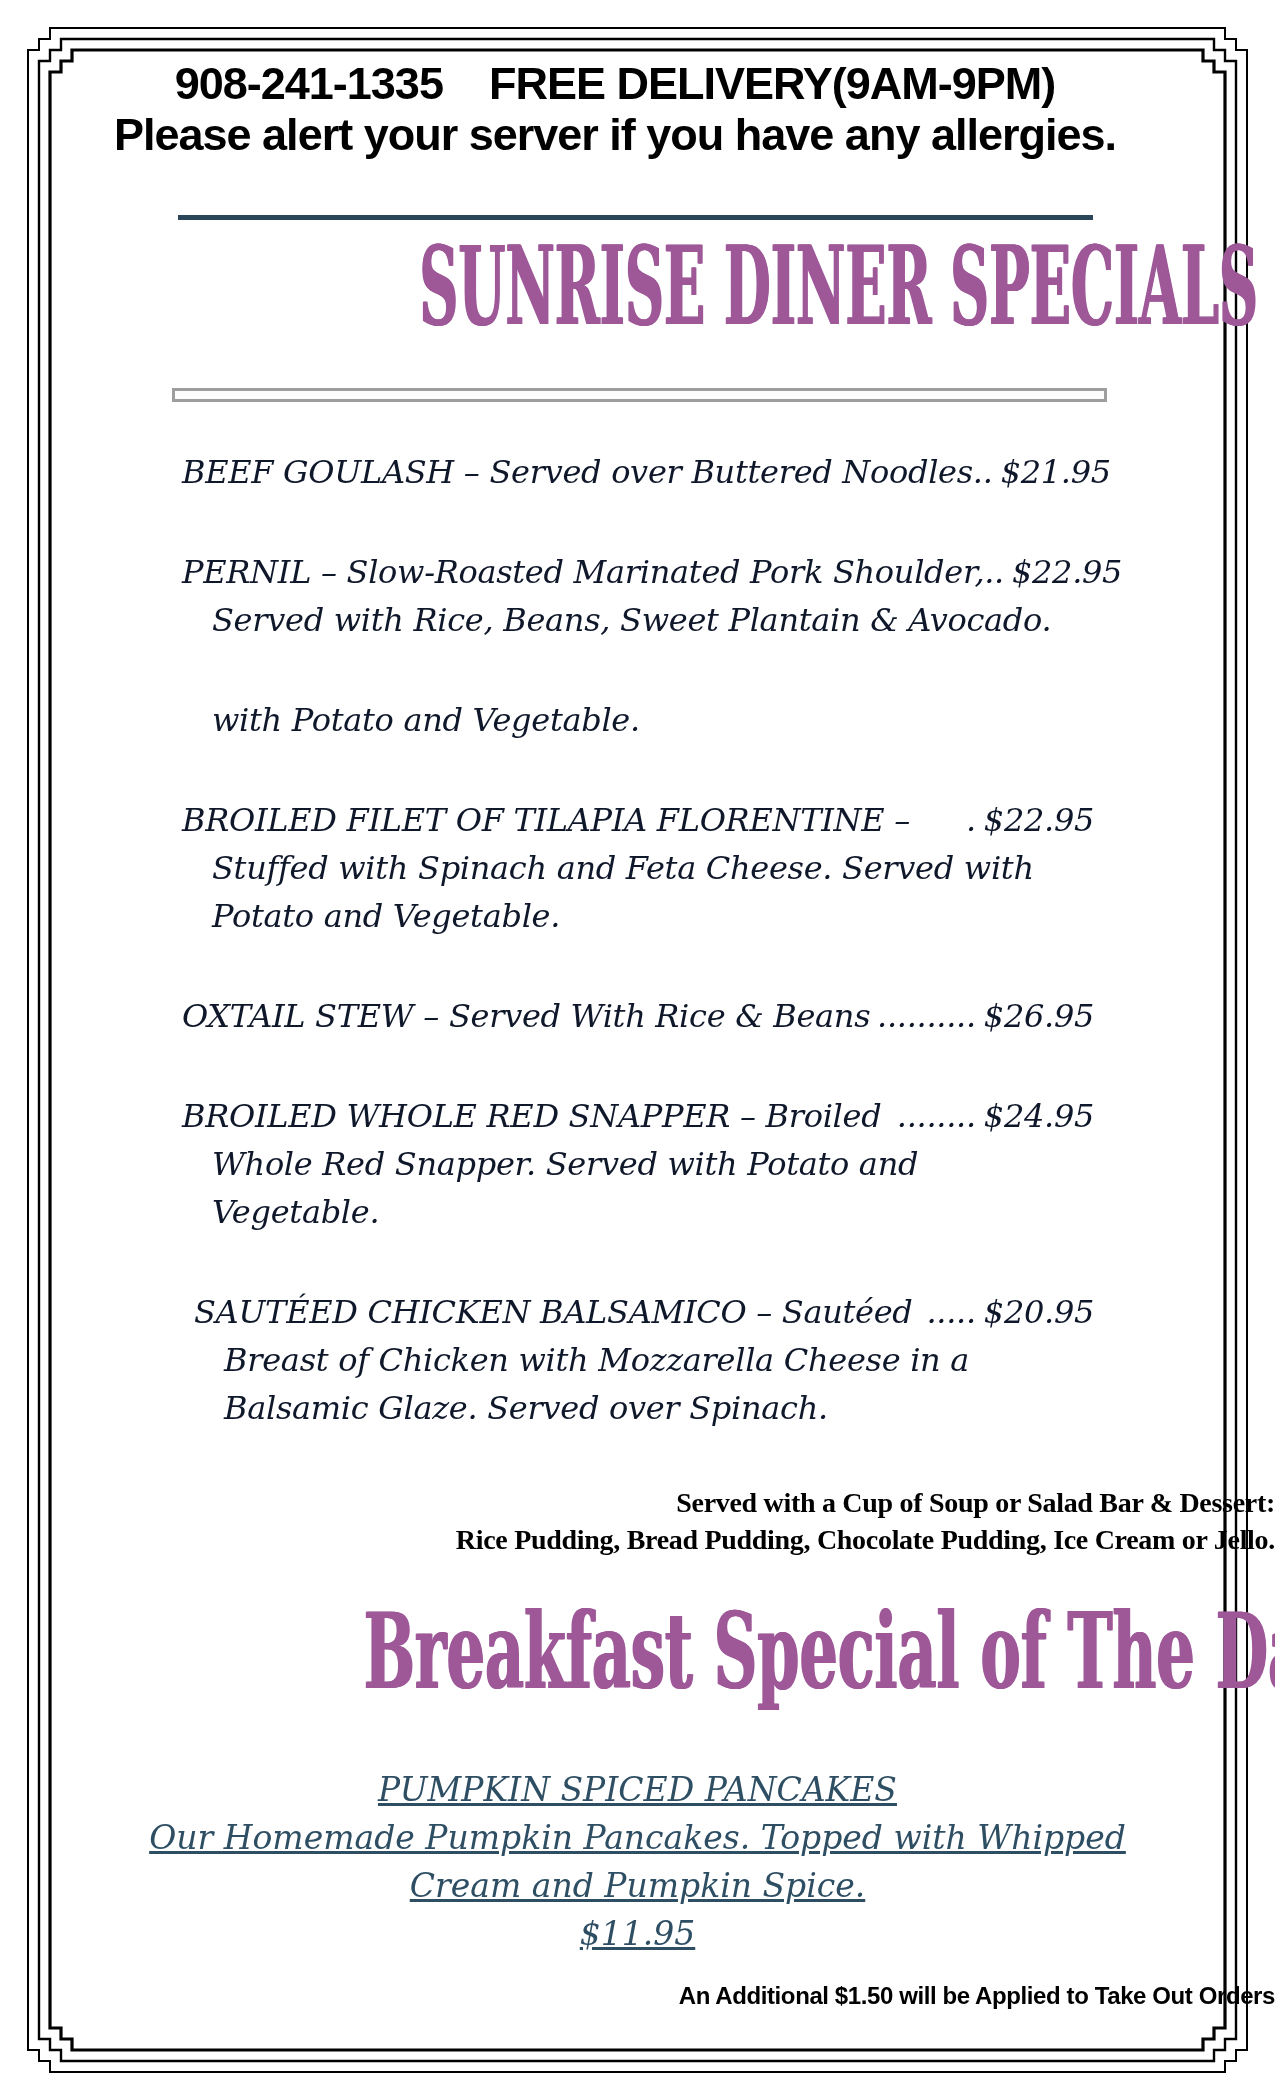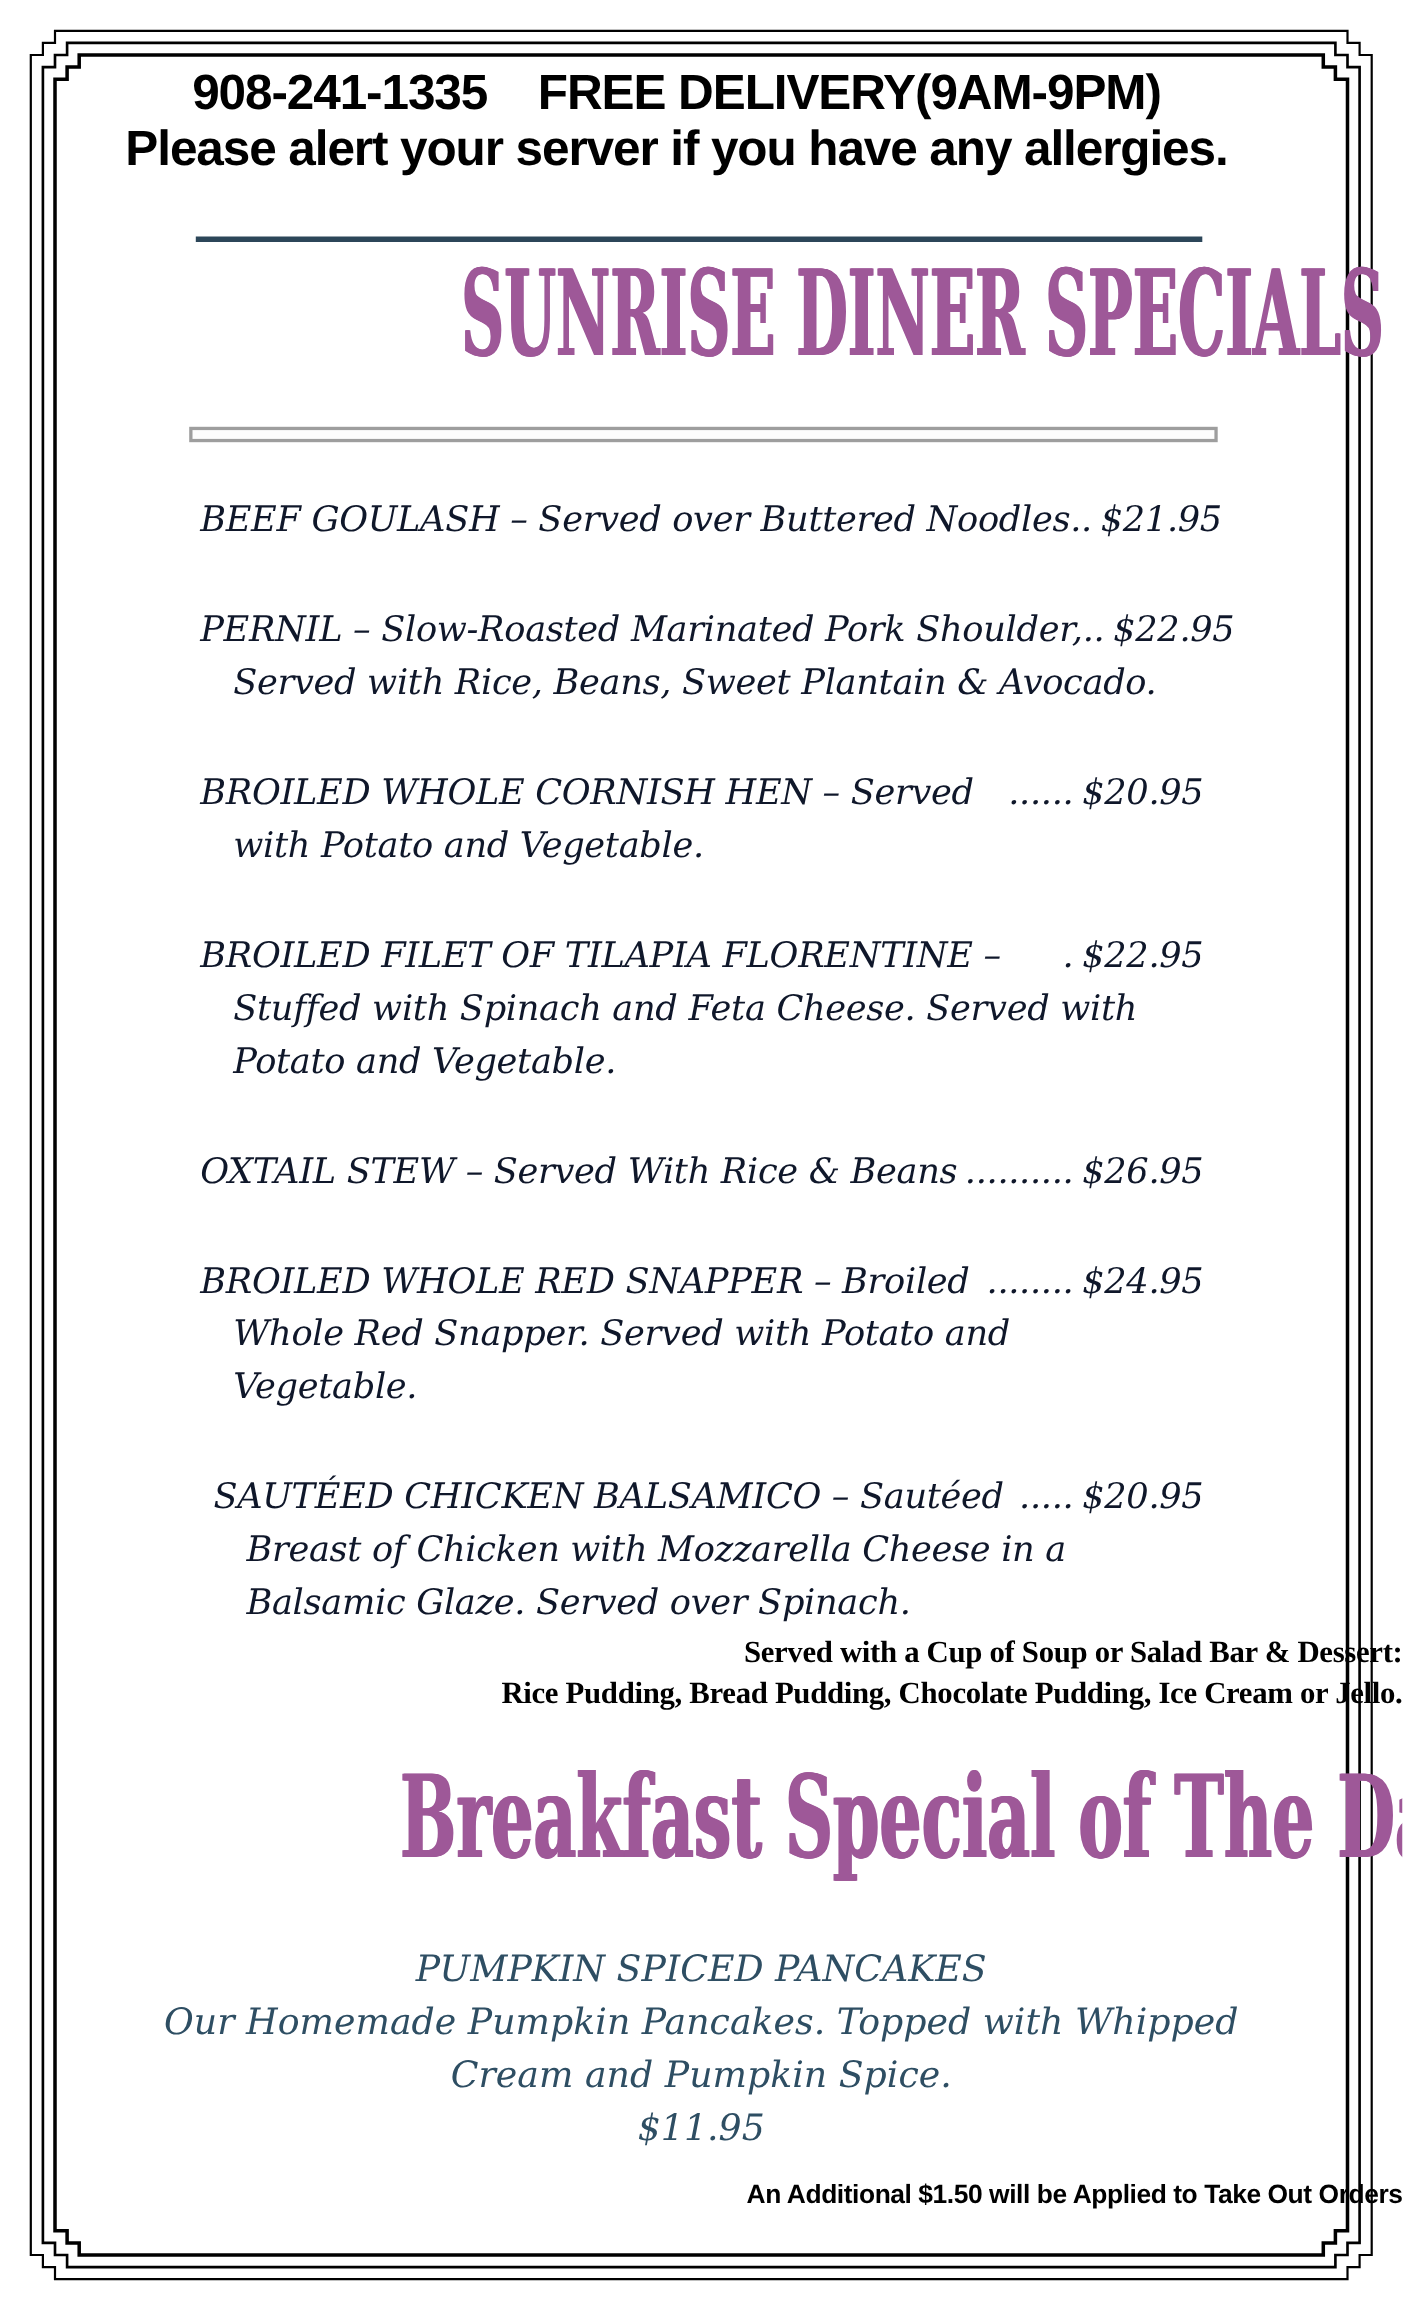--- a/index.html
+++ b/index.html
@@ -69,21 +69,21 @@
     text-align:right;color:#000;
     font-family:"Liberation Serif",serif;font-weight:bold;
     font-size:28px;line-height:37px;letter-spacing:-0.3px;
   }
 
   
   .bk-block{
     position:absolute;top:1766px;left:0;width:1275px;text-align:center;
     color:#2E4E63;
     font-family:"DejaVu Serif",serif;font-style:italic;
-    font-size:33px;line-height:48px;
+    font-size:33px;line-height:48px;text-decoration:underline;
   }
 
   
   .footer-note{
     position:absolute;top:1982px;left:0;width:1275px;text-align:right;
     color:#000;font-family:"Liberation Sans",sans-serif;
     font-weight:bold;font-size:24px;letter-spacing:-0.4px;
   }
 </style>
 </head>
@@ -127,26 +127,20 @@
         <span class="item-price-cluster">
           <span class="leader">..</span><span class="price">$22.95</span>
         </span>
       </div>
       <div class="item-extra">
           <div class="item-extra-line">Served with Rice, Beans, Sweet Plantain &amp; Avocado.</div>
         </div>
     </div>
 
     <div class="menu-item">
-      <div class="item-line1">
-        <span class="item-text">BROILED WHOLE CORNISH HEN – Served</span>
-        <span class="item-price-cluster">
-          <span class="leader">......</span><span class="price">$20.95</span>
-        </span>
-      </div>
       <div class="item-extra">
           <div class="item-extra-line">with Potato and Vegetable.</div>
         </div>
     </div>
 
     <div class="menu-item">
       <div class="item-line1">
         <span class="item-text">BROILED FILET OF TILAPIA FLORENTINE –</span>
         <span class="item-price-cluster">
           <span class="leader">.</span><span class="price">$22.95</span>

